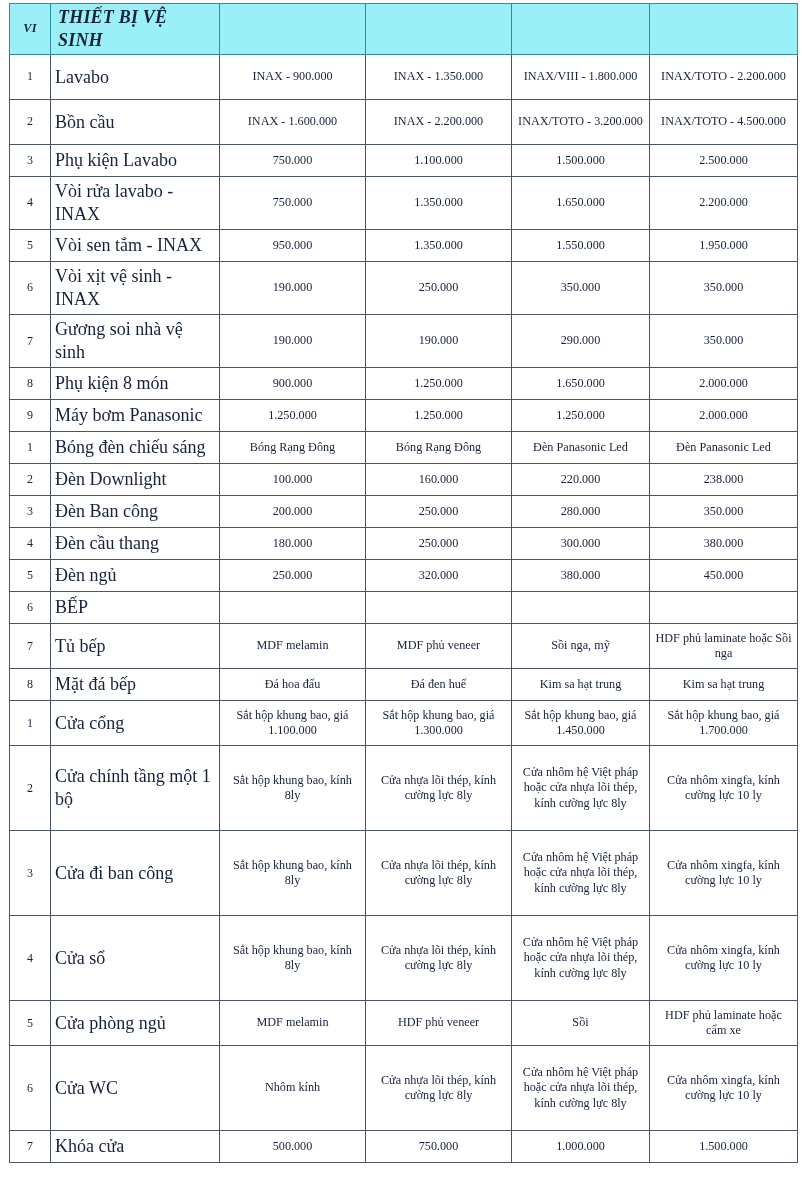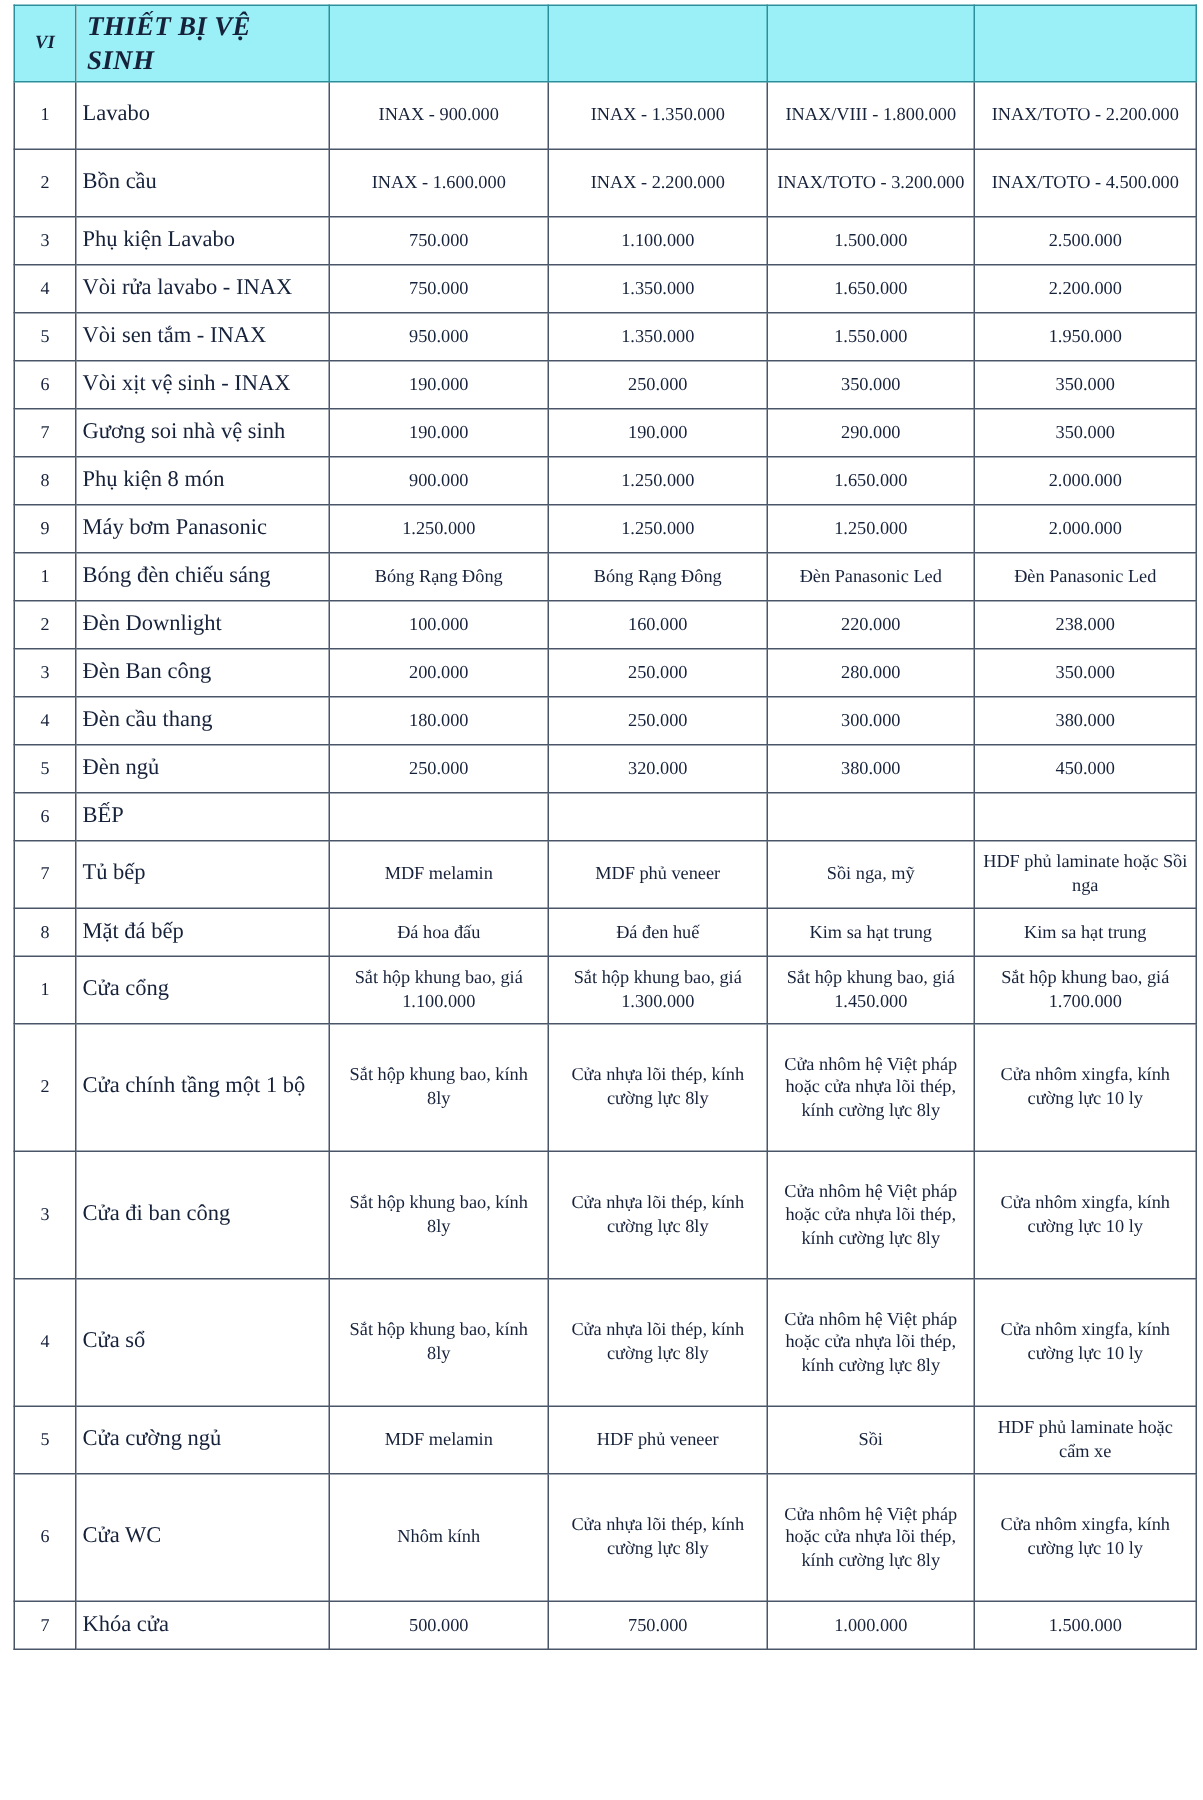--- a/index.html
+++ b/index.html
@@ -63,21 +63,21 @@
   }
 
   
   td.idx {
     text-align: center;
     font-size: 12px;
   }
   td.name {
     text-align: left;
     padding-left: 7px;
-    font-size: 15px;
+    font-size: 18px;
   }
   td.val {
     text-align: center;
     font-size: 12.2px;
   }
   td.empty { }
 
   tr.r-short > td { height: 25px; }
   tr.r-med   > td { height: 38px; }
   tr.r-tall  > td { height: 78px; }
@@ -267,21 +267,21 @@
         <tr class="r-tall">
           <td class="idx">4</td>
           <td class="name">Cửa sổ</td>
           <td class="val">Sắt hộp khung bao, kính 8ly</td>
           <td class="val">Cửa nhựa lõi thép, kính cường lực 8ly</td>
           <td class="val">Cửa nhôm hệ Việt pháp hoặc cửa nhựa lõi thép, kính cường lực 8ly</td>
           <td class="val">Cửa nhôm xingfa, kính cường lực 10 ly</td>
         </tr>
         <tr class="r-med">
           <td class="idx">5</td>
-          <td class="name">Cửa cường ngủ</td>
+          <td class="name">Cửa phòng ngủ</td>
           <td class="val">MDF melamin</td>
           <td class="val">HDF phủ veneer</td>
           <td class="val">Sồi</td>
           <td class="val">HDF phủ laminate hoặc cẩm xe</td>
         </tr>
         <tr class="r-tall">
           <td class="idx">6</td>
           <td class="name">Cửa WC</td>
           <td class="val">Nhôm kính</td>
           <td class="val">Cửa nhựa lõi thép, kính cường lực 8ly</td>

